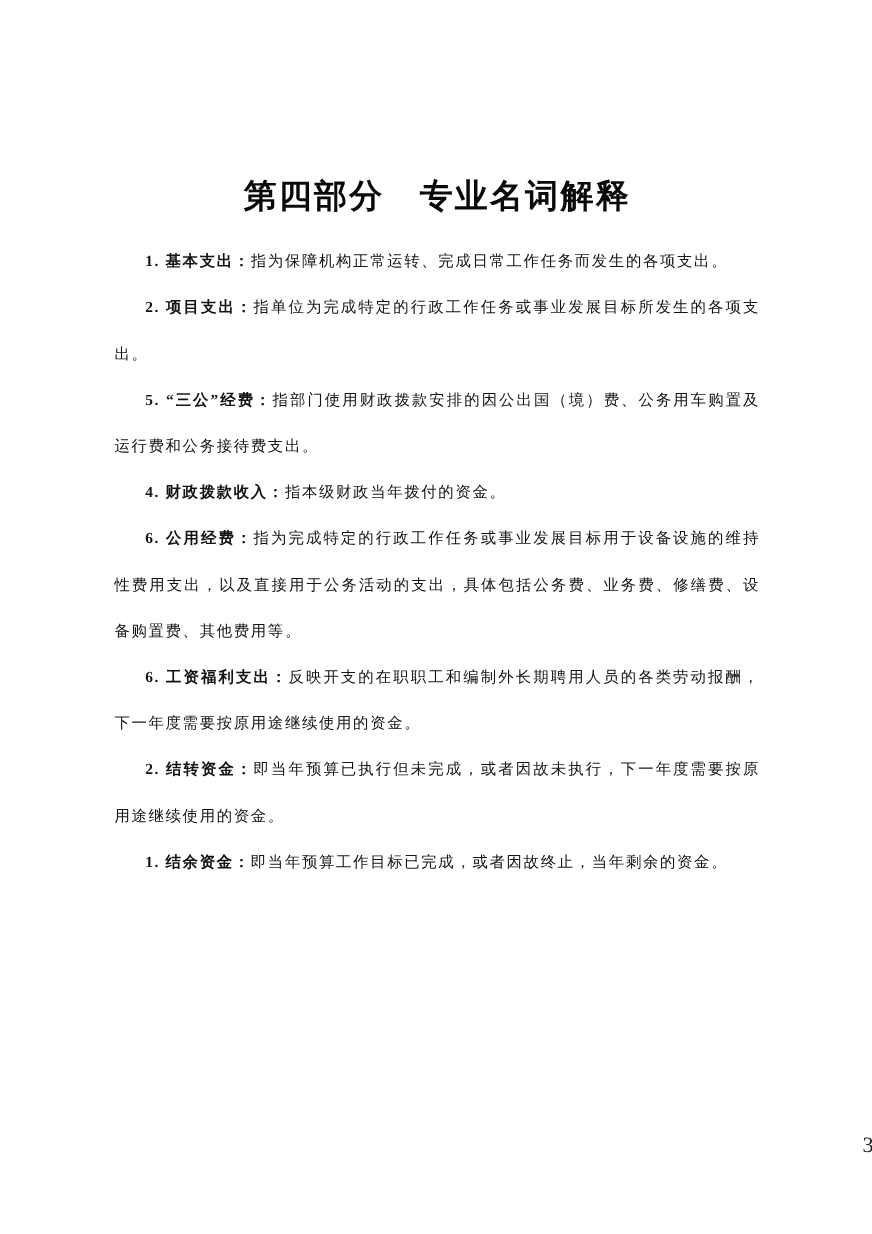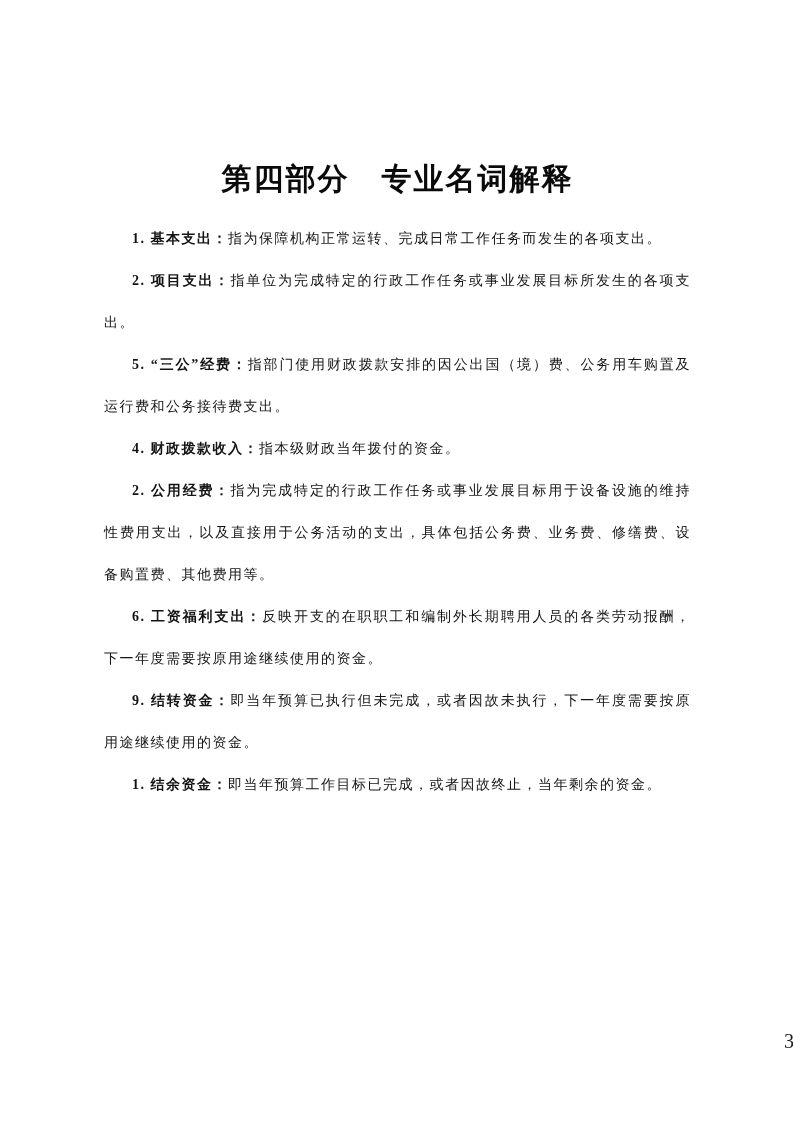--- a/index.html
+++ b/index.html
@@ -63,24 +63,24 @@
     <h1 class="doc-title">第四部分　专业名词解释</h1>
 
     <p class="term-para"><span class="term-label">1. 基本支出：</span><span>指为保障机构正常运转、完成日常工作任务而发生的各项支出。</span></p>
 
     <p class="term-para"><span class="term-label">2. 项目支出：</span><span>指单位为完成特定的行政工作任务或事业发展目标所发生的各项支出。</span></p>
 
     <p class="term-para"><span class="term-label">5. “三公”经费：</span><span>指部门使用财政拨款安排的因公出国（境）费、公务用车购置及运行费和公务接待费支出。</span></p>
 
     <p class="term-para"><span class="term-label">4. 财政拨款收入：</span><span>指本级财政当年拨付的资金。</span></p>
 
-    <p class="term-para"><span class="term-label">2. 公用经费：</span><span>指为完成特定的行政工作任务或事业发展目标用于设备设施的维持性费用支出，以及直接用于公务活动的支出，具体包括公务费、业务费、修缮费、设备购置费、其他费用等。</span></p>
+    <p class="term-para"><span class="term-label">6. 公用经费：</span><span>指为完成特定的行政工作任务或事业发展目标用于设备设施的维持性费用支出，以及直接用于公务活动的支出，具体包括公务费、业务费、修缮费、设备购置费、其他费用等。</span></p>
 
     <p class="term-para"><span class="term-label">6. 工资福利支出：</span><span>反映开支的在职职工和编制外长期聘用人员的各类劳动报酬，下一年度需要按原用途继续使用的资金。</span></p>
 
-    <p class="term-para"><span class="term-label">9. 结转资金：</span><span>即当年预算已执行但未完成，或者因故未执行，下一年度需要按原用途继续使用的资金。</span></p>
+    <p class="term-para"><span class="term-label">2. 结转资金：</span><span>即当年预算已执行但未完成，或者因故未执行，下一年度需要按原用途继续使用的资金。</span></p>
 
     <p class="term-para"><span class="term-label">1. 结余资金：</span><span>即当年预算工作目标已完成，或者因故终止，当年剩余的资金。</span></p>
 
   </div>
 
   <div class="page-number">35</div>
 </div>
 
 </body></html>

